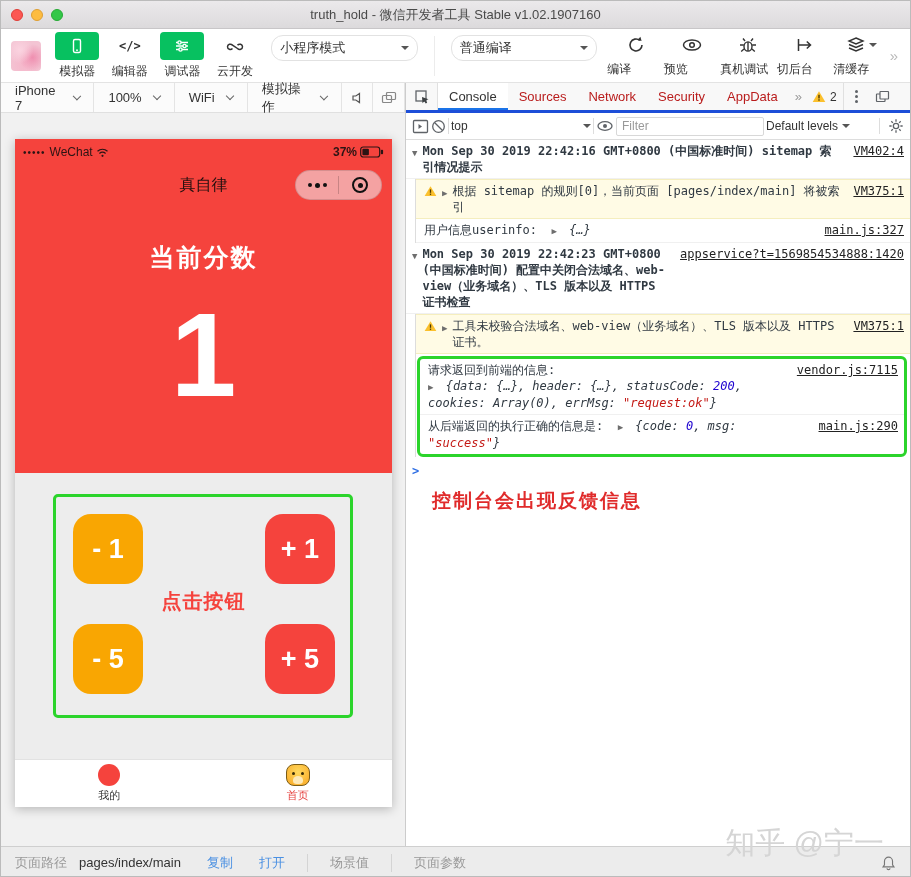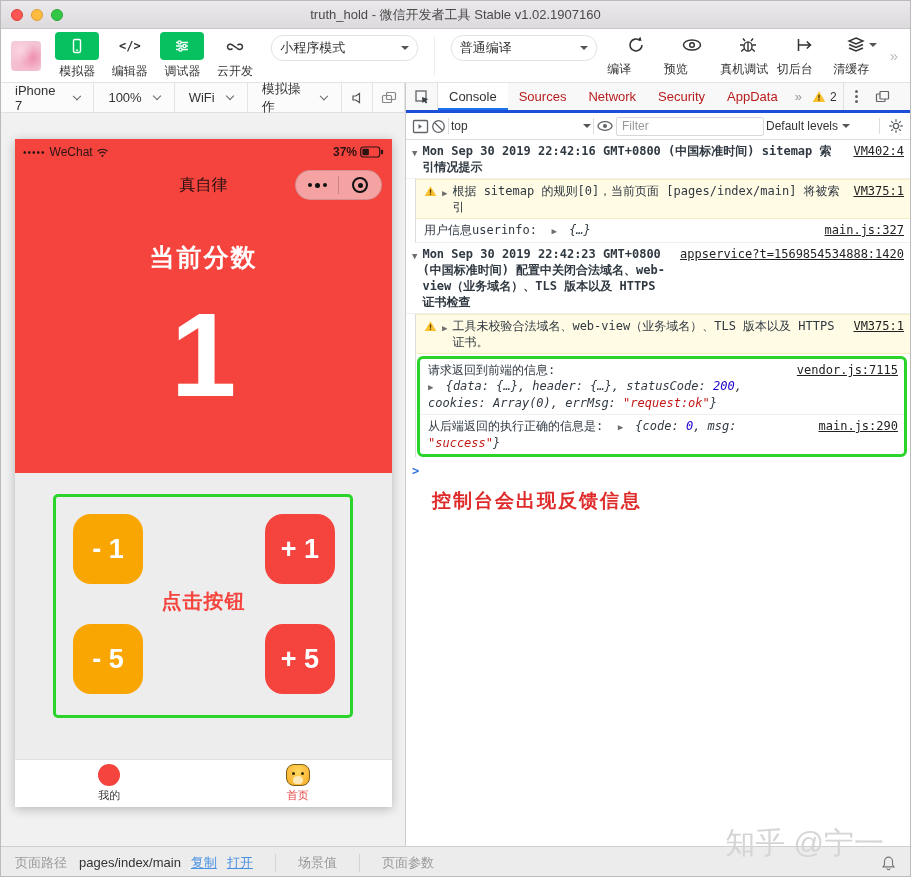--- a/index.html
+++ b/index.html
@@ -154,21 +154,21 @@
     position:absolute; top:822px; right:26px; font-size:30px; color:#d5d5d5;
     z-index:5; font-family:"Liberation Sans",sans-serif; pointer-events:none;
   }
   
   .statusbar {
     height:32px; background:#ececec; border-top:1px solid #cfcfcf;
     display:flex; align-items:center; padding:0 14px; font-size:13px; position:relative;
   }
   .sb-gray { color:#999; }
   .sb-dark { color:#333; margin-left:12px; }
-  .sb-link { color:#4A90E2; margin-left:10px; cursor:pointer;text-decoration:underline; }
+  .sb-link { color:#4A90E2; margin-left:26px; cursor:pointer; }
   .sb-sep { width:1px; height:18px; background:#d4d4d4; margin:0 22px; }
   .sb-bell { margin-left:auto; cursor:pointer; display:flex; align-items:center; }
   svg { display:block; }
 </style>
 </head>
 <body>
 
 <div class="window">
 
   <div class="titlebar">

